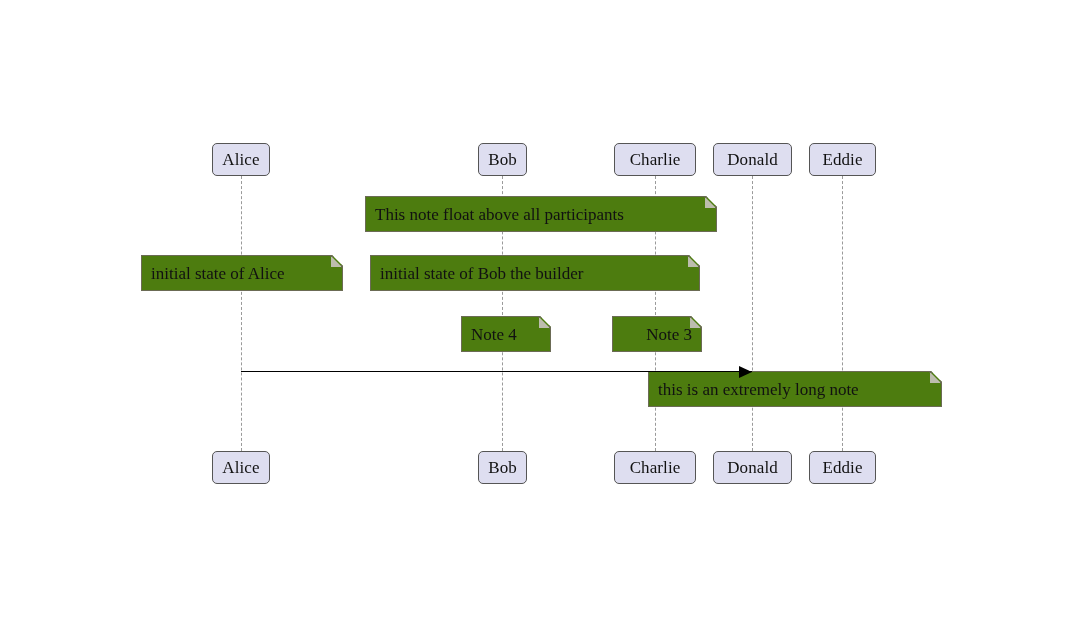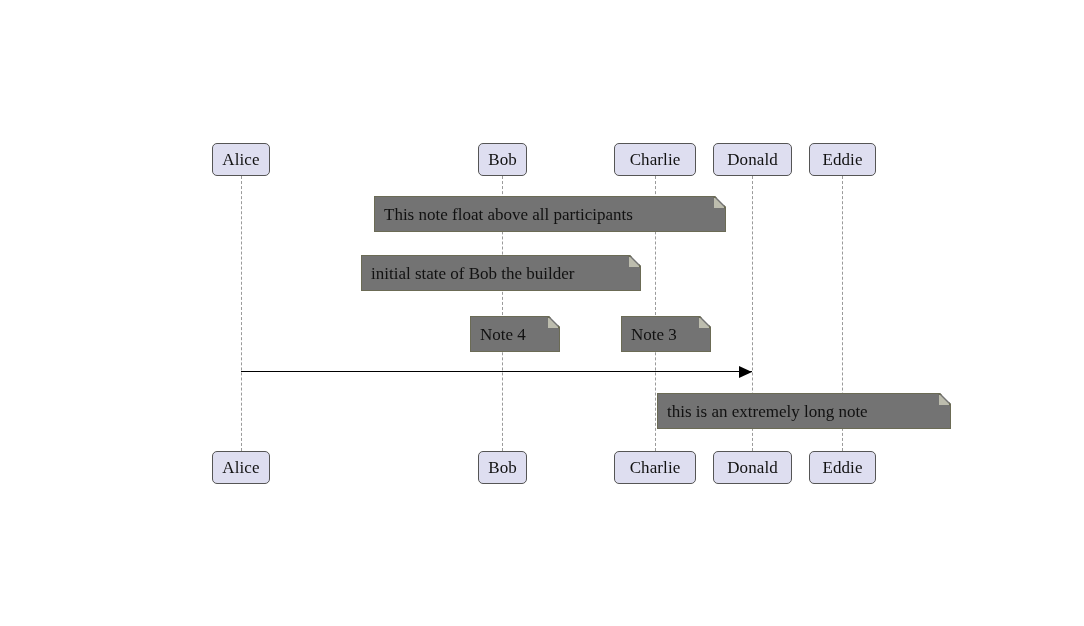--- a/index.html
+++ b/index.html
@@ -46,31 +46,30 @@
     letter-spacing: 0.1px;
     white-space: nowrap;
     padding: 0 14px;
   }
 
   
   .note {
     position: absolute;
     box-sizing: border-box;
     height: 36px;
-    background: #737373;
+    background: #4d7c0f;
     border: 1px solid #6b6b55;
     display: flex;
     align-items: center;
     font-size: 17px;
     line-height: 1;
     white-space: nowrap;
     padding: 0 9px;
     
     clip-path: polygon(0 0, calc(100% - 11px) 0, 100% 11px, 100% 100%, 0 100%);
-    margin-left: 9px;
   }
   .note .fold {
     position: absolute;
     top: 0;
     right: 0;
     width: 11px;
     height: 11px;
     background: #bdbdae;
     clip-path: polygon(0 0, 100% 100%, 0 100%);
   }
@@ -143,35 +142,40 @@
       <span>Donald</span>
     </div>
     <div class="participant" style="left: 809px; top: 451px; width: 67px;">
       <span>Eddie</span>
     </div>
     <div class="note" style="left: 365px; top: 196px; width: 352px;">
       <span class="fold"></span>
       <span class="fold-edge"></span>
       <span class="note-text">This note float above all participants</span>
     </div>
-    <div class="note" style="left: 352px; top: 255px; width: 280px;">
+    <div class="note" style="left: 141px; top: 255px; width: 202px;">
+      <span class="fold"></span>
+      <span class="fold-edge"></span>
+      <span class="note-text">initial state of Alice</span>
+    </div>
+    <div class="note" style="left: 370px; top: 255px; width: 330px;">
       <span class="fold"></span>
       <span class="fold-edge"></span>
       <span class="note-text">initial state of Bob the builder</span>
     </div>
     <div class="note" style="left: 461px; top: 316px; width: 90px;">
       <span class="fold"></span>
       <span class="fold-edge"></span>
       <span class="note-text">Note 4</span>
     </div>
-    <div class="note" style="left: 612px; top: 316px; width: 90px;">
+    <div class="note" style="left: 612px; top: 316px; width: 90px; justify-content: flex-end;">
       <span class="fold"></span>
       <span class="fold-edge"></span>
       <span class="note-text">Note 3</span>
     </div>
-    <div class="note" style="left: 648px; top: 393px; width: 294px;">
+    <div class="note" style="left: 648px; top: 371px; width: 294px;">
       <span class="fold"></span>
       <span class="fold-edge"></span>
       <span class="note-text">this is an extremely long note</span>
     </div>
     <div class="message-line" style="left: 241px; top: 371px; width: 511px;"></div>
     <div class="arrow-head" style="left: 739px; top: 366px;"></div>
   </div>
 
 </body></html>

